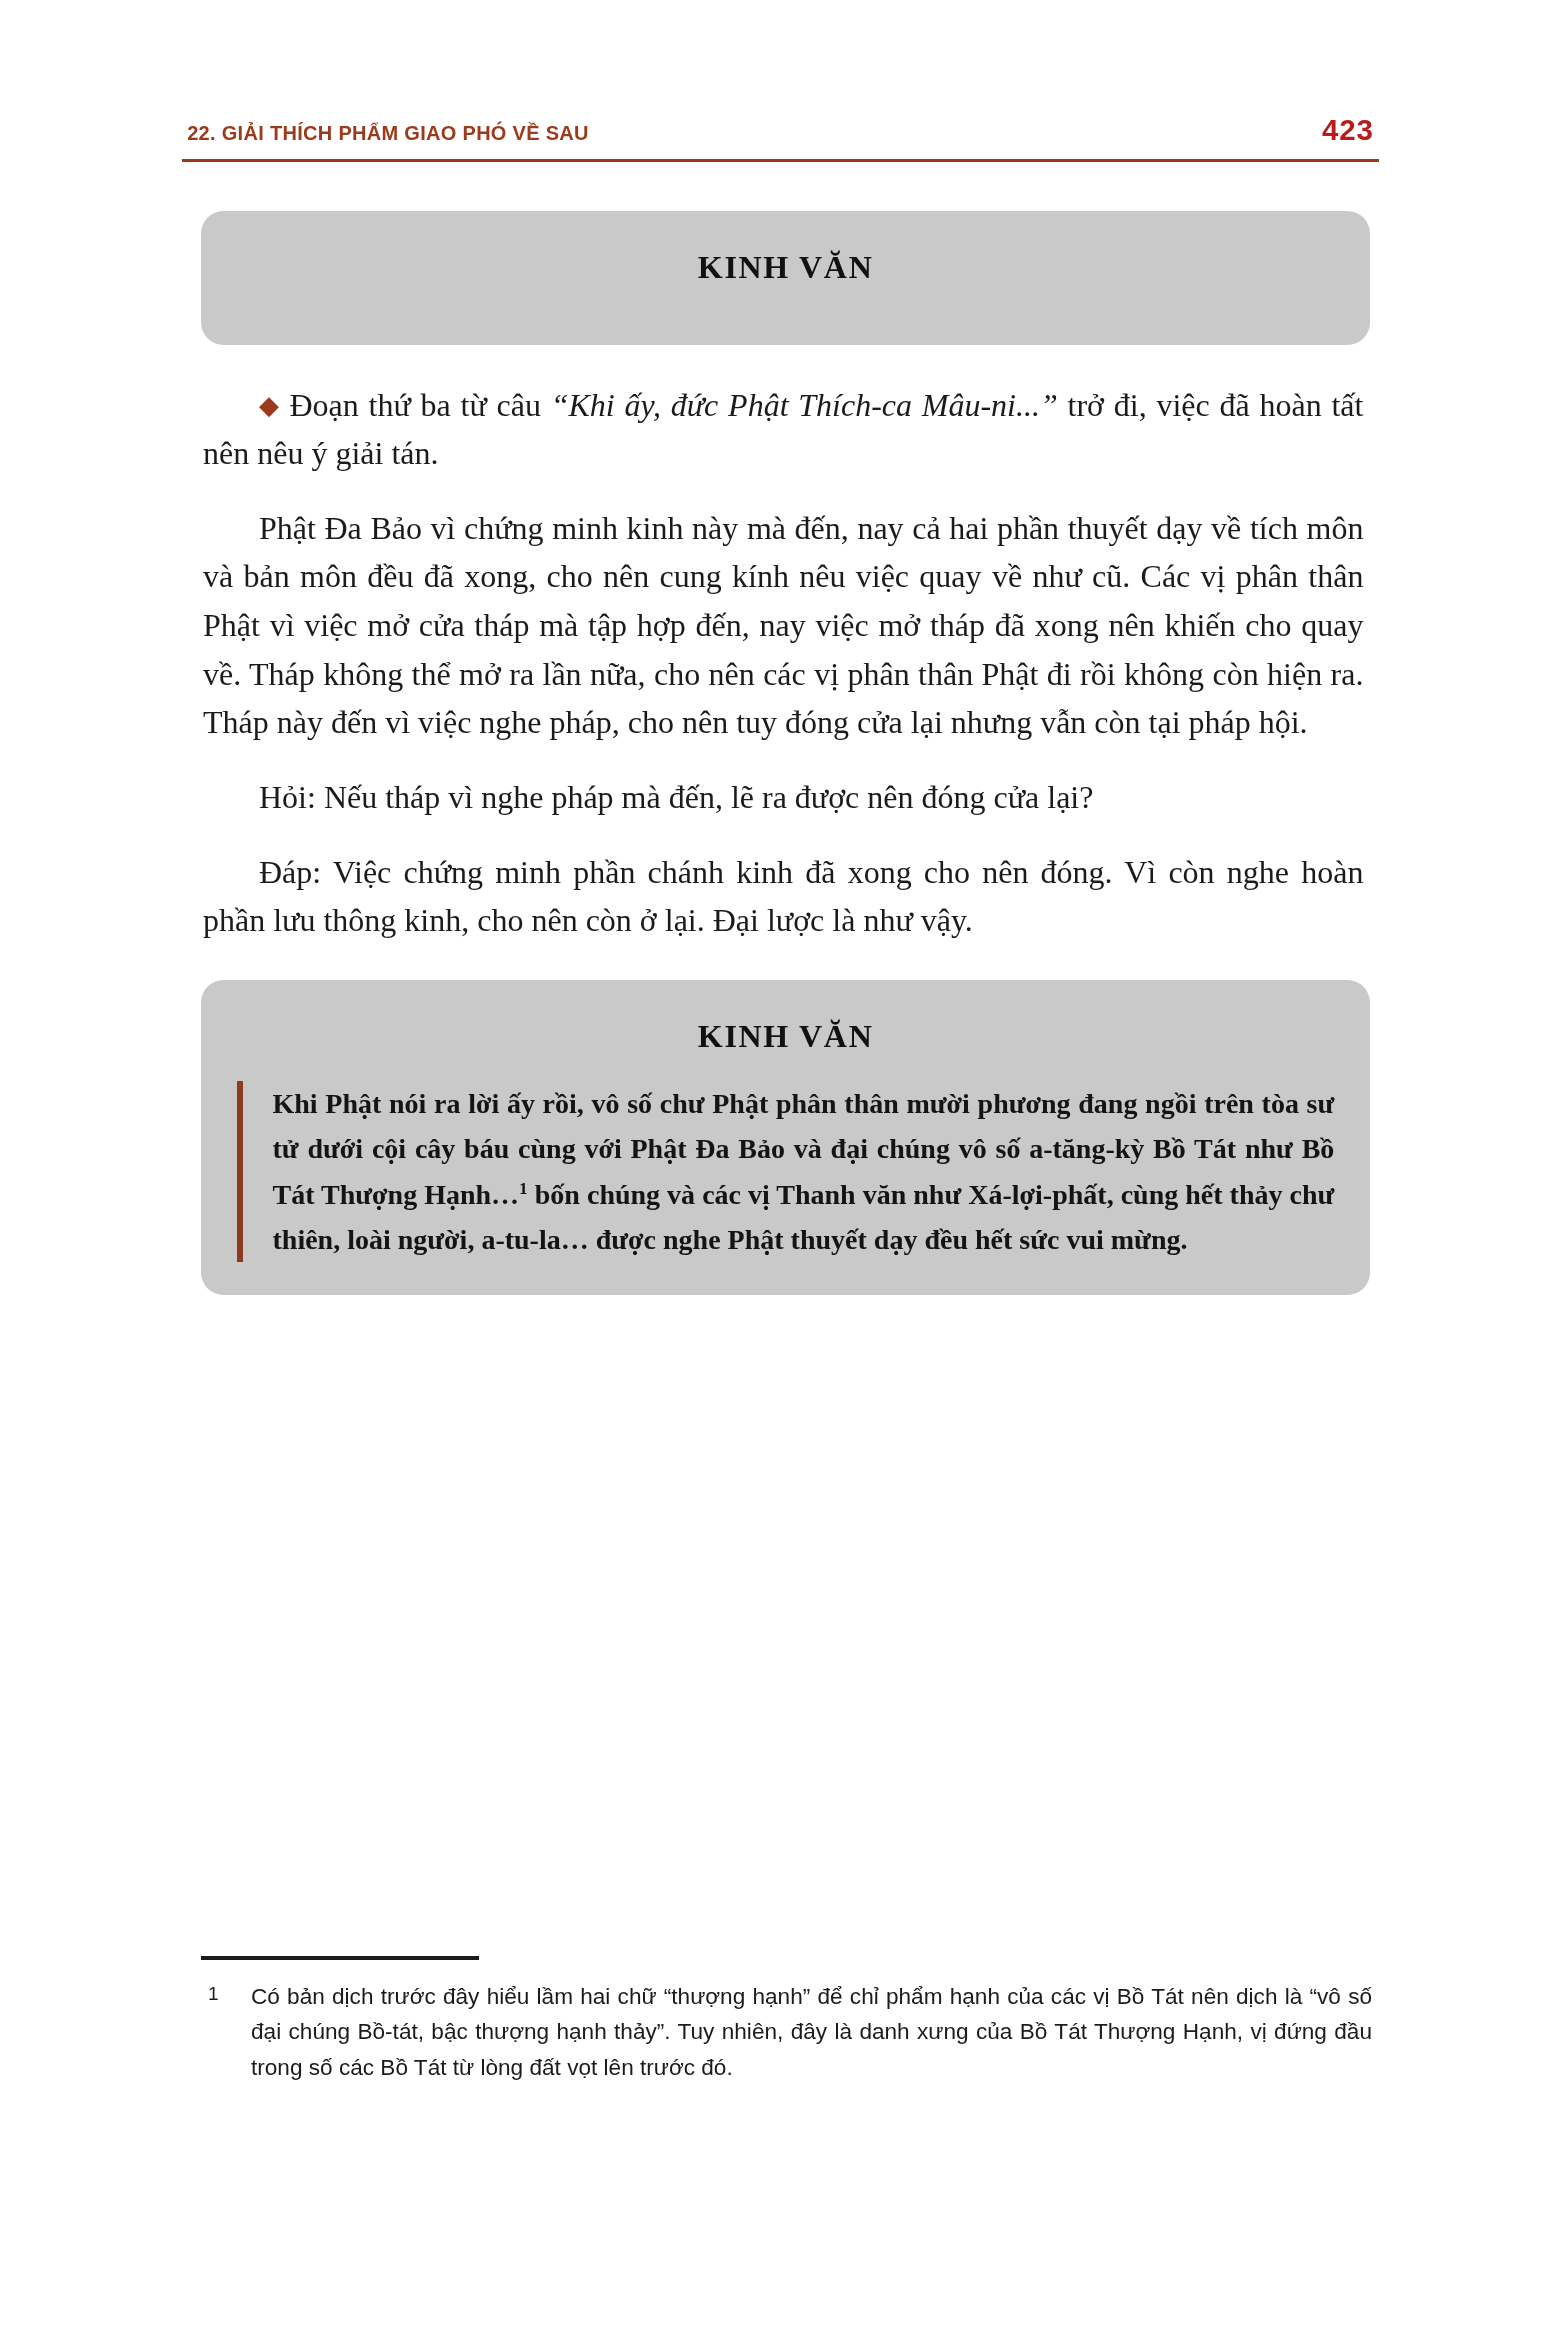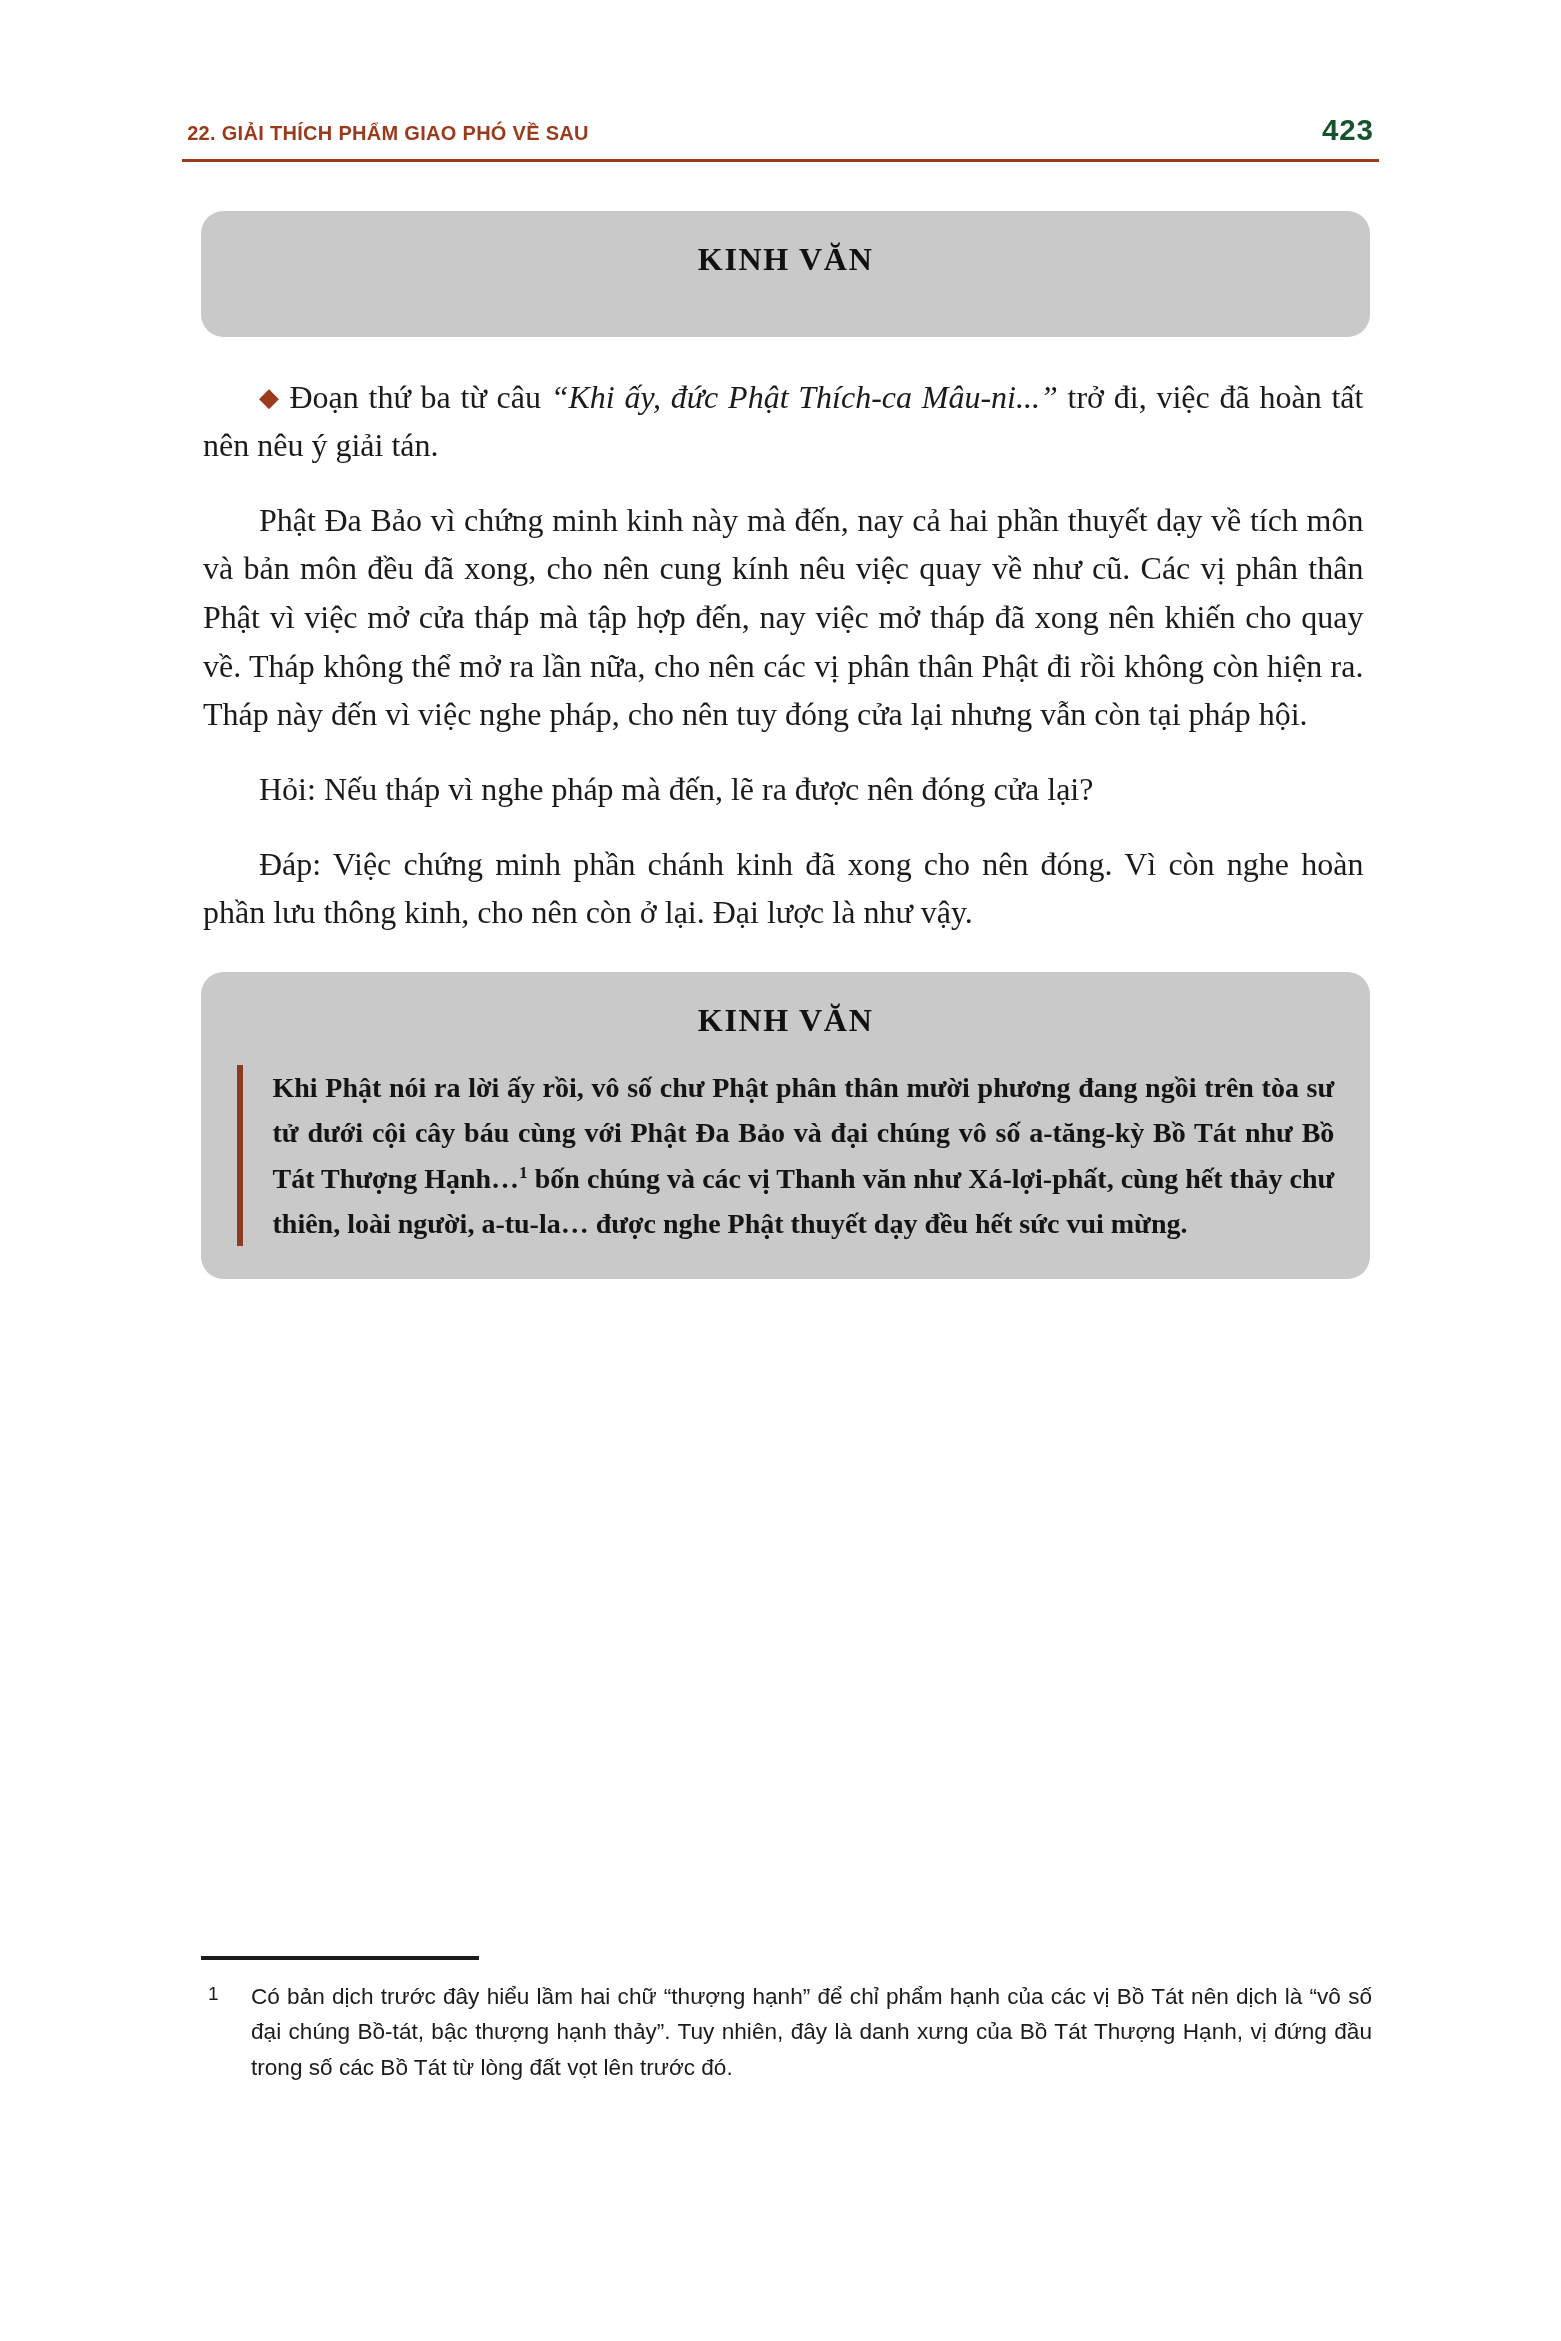--- a/index.html
+++ b/index.html
@@ -40,21 +40,21 @@
     font-family: "Liberation Sans", sans-serif;
     font-weight: bold;
     font-size: 20px;
     letter-spacing: 0.3px;
     color: #9c3a1c;
   }
   .runhead .rh-page {
     font-family: "Liberation Sans", sans-serif;
     font-weight: bold;
     font-size: 29.5px;
-    color: #14532d;
+    color: #b91c1c;
     letter-spacing: 0.9px;
   }
   .rule {
     height: 2.6px;
     background: #9c3a1c;
     width: 100%;
     margin-bottom: 49px;
   }
 
   
@@ -64,21 +64,21 @@
     padding: 26px 36px 33px 36px;
     margin: 0 8.7px 0 19px;
     box-sizing: border-box;
   }
   .sutra-title {
     text-align: center;
     font-family: "Liberation Serif", serif;
     font-weight: bold;
     font-size: 32px;
     letter-spacing: 1.7px;
-    margin: 4px 0 26px 0;
+    margin: 12px 0 26px 0;
     color: #111;
   }
   .sutra-body {
     border-left: 6px solid #8a3b20;
     padding-left: 29.5px;
     font-weight: bold;
     font-size: 28px;
     line-height: 1.62;
     text-align: justify;
     color: #141414;

